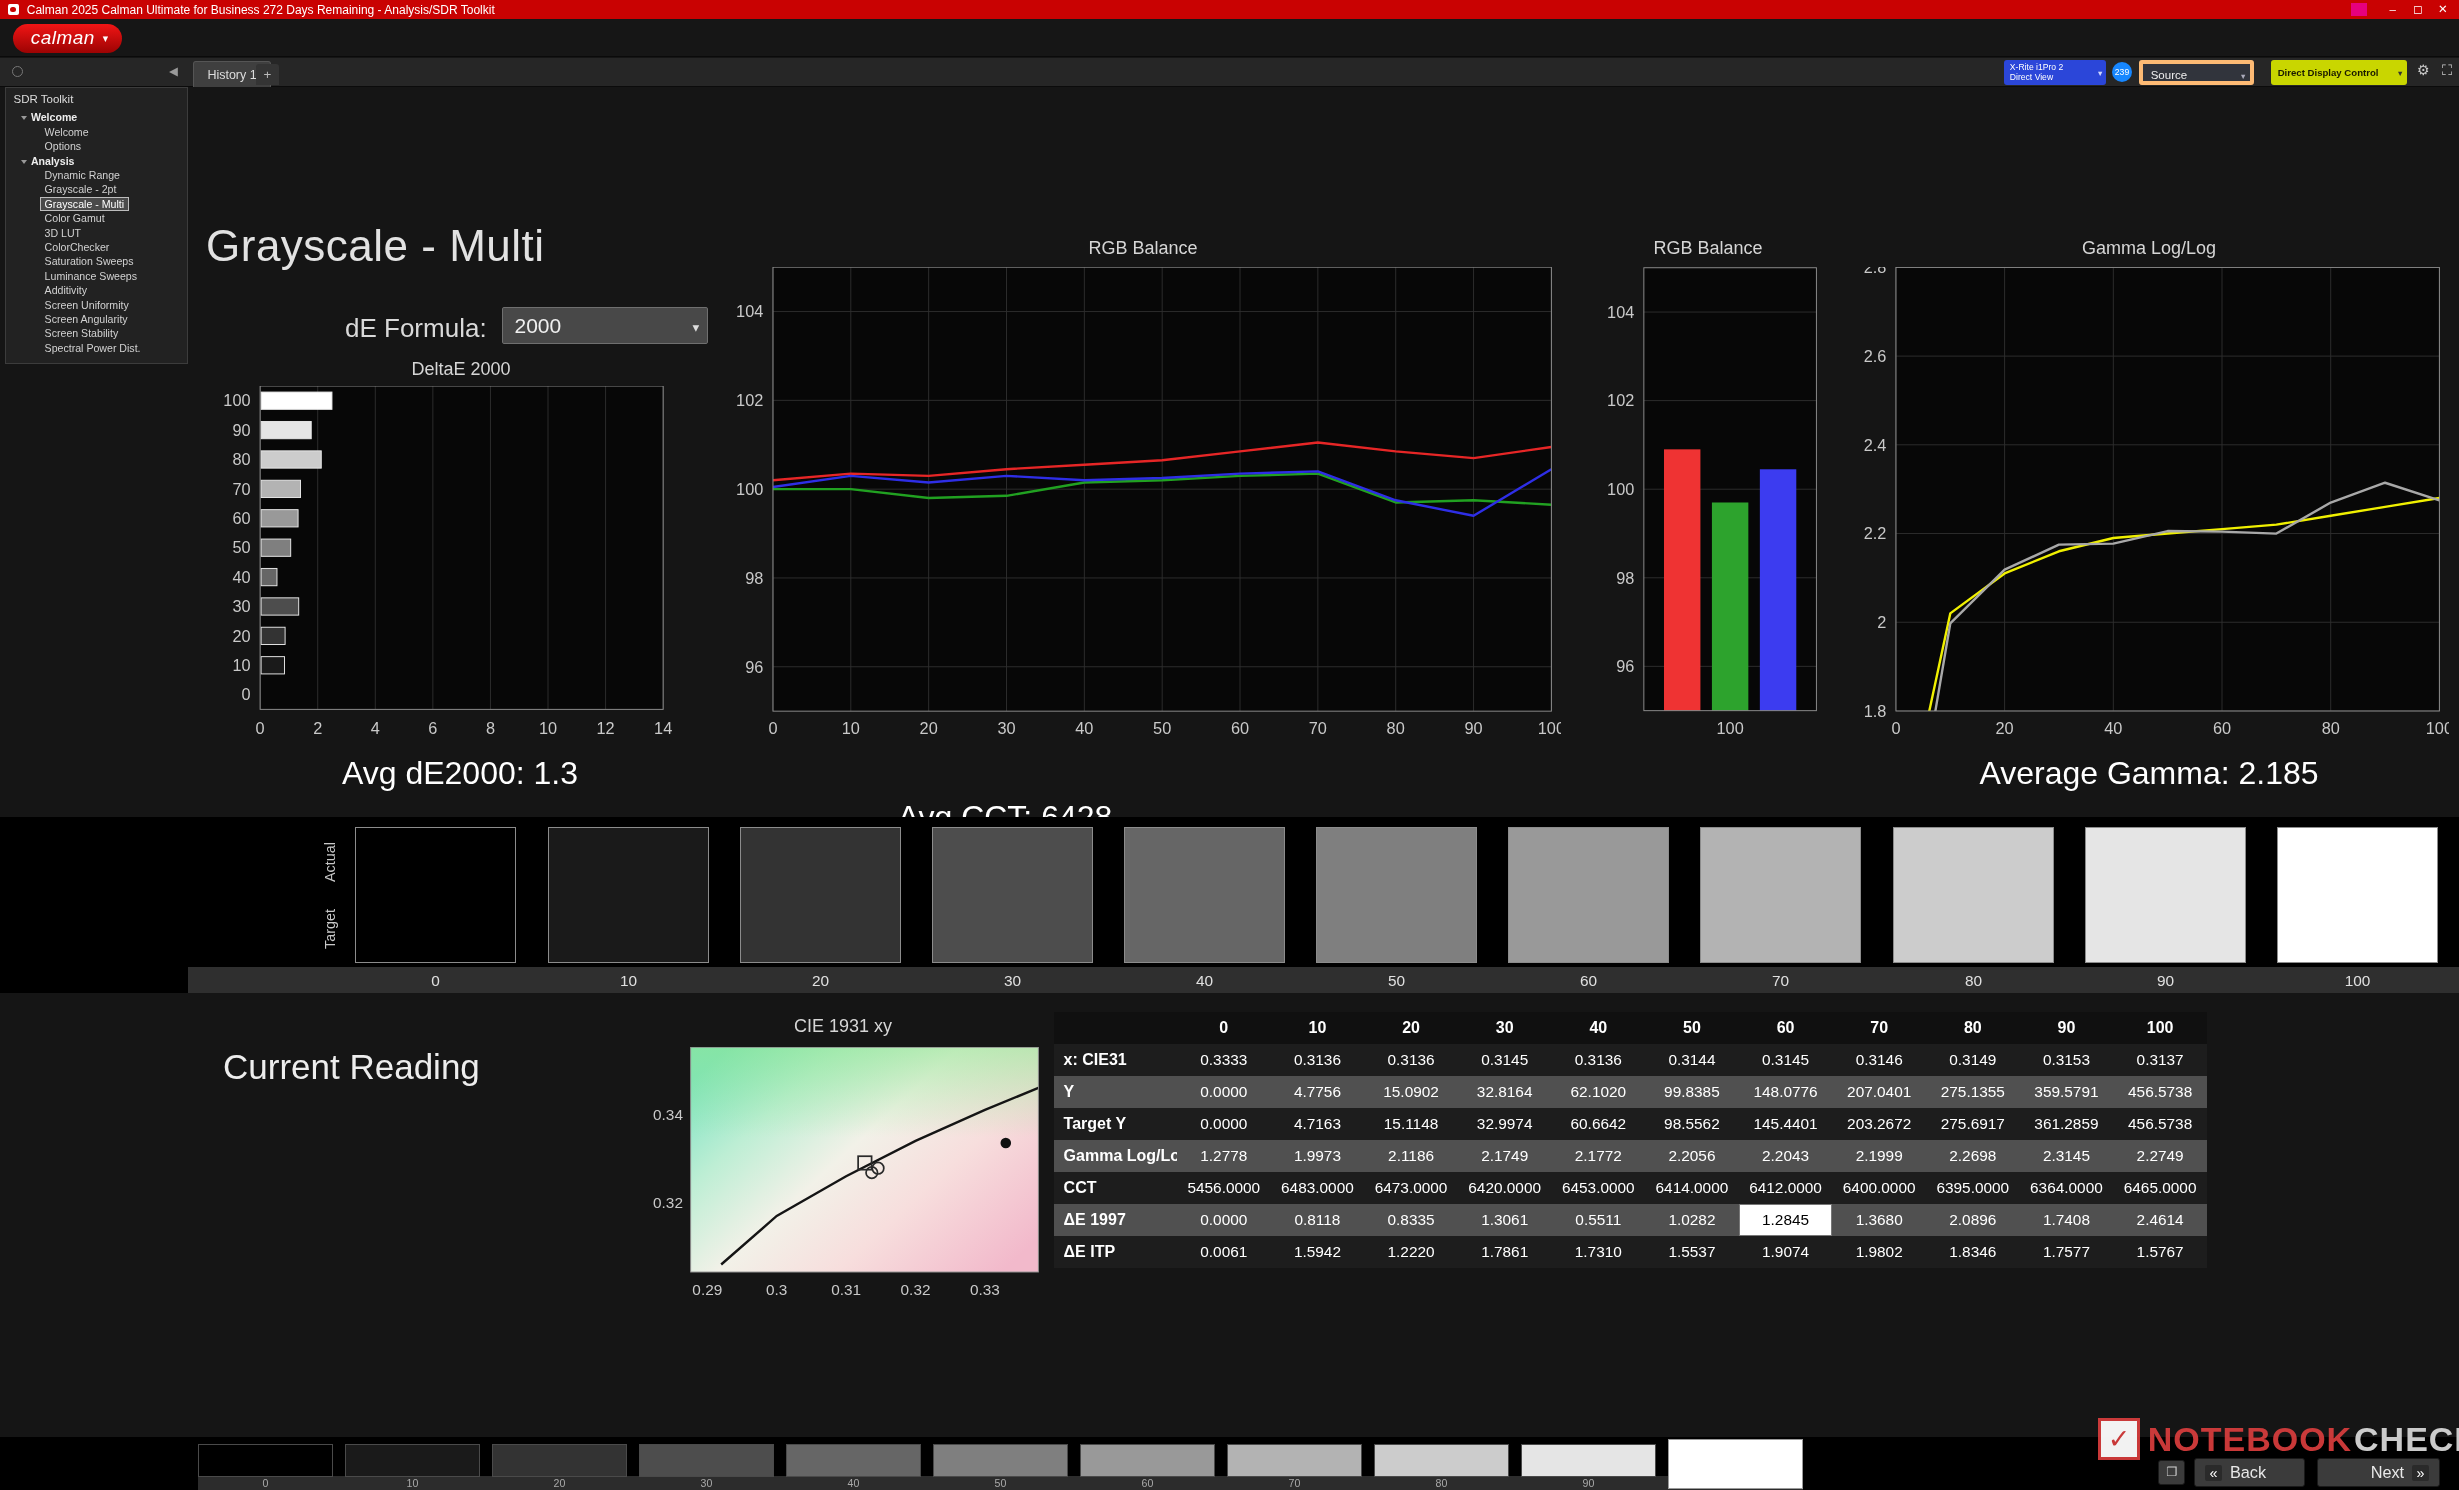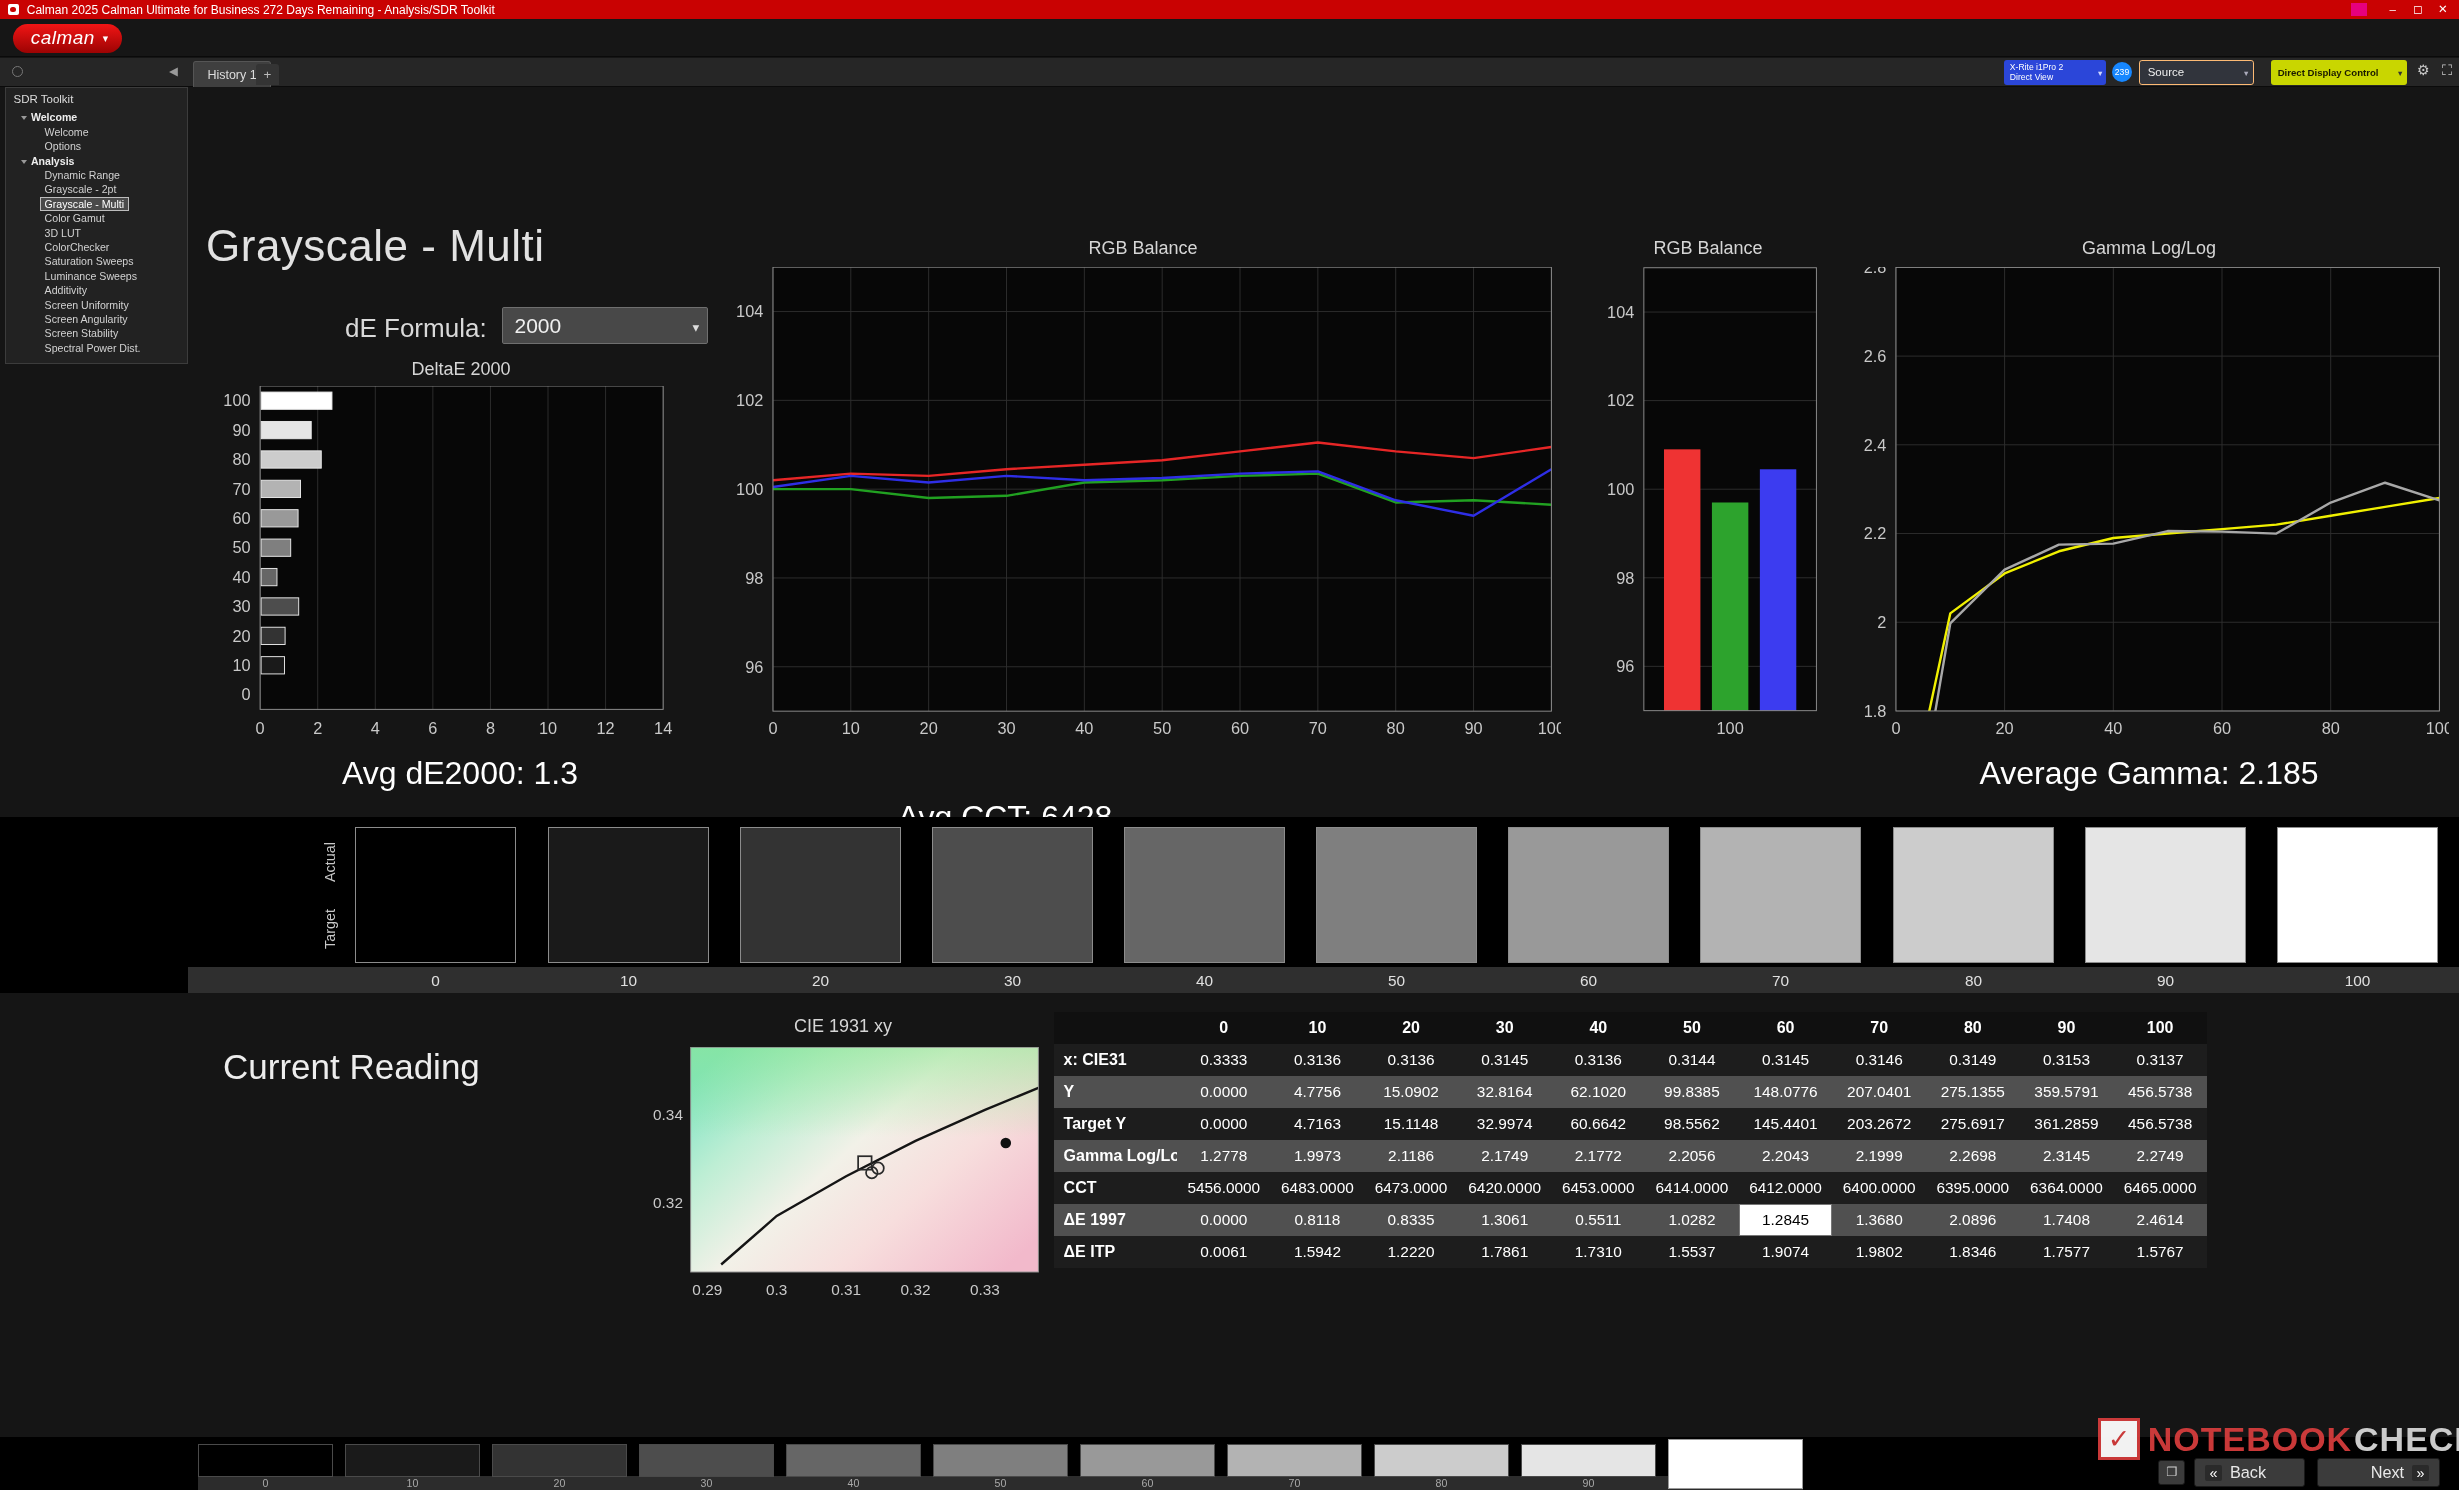--- a/index.html
+++ b/index.html
@@ -24,21 +24,21 @@
 
   
   .tabbar{position:absolute;left:0;top:58px;width:2459px;height:29px;background:#262626;border-bottom:1px solid #0b0b0b}
   .panel-dot{position:absolute;left:11.5px;top:7.7px;width:11.5px;height:11.5px;border:1px solid #777;border-radius:50%}
   .collapse-btn{position:absolute;left:169px;top:5.8px;font-size:11.5px;color:#9a9a9a}
   .tab-history{position:absolute;left:193px;top:2.9px;height:26px;line-height:26px;padding:0 13.4px;background:#3f3f3f;color:#ddd;font-size:12.5px;border-radius:2.9px 2.9px 0 0;border:1px solid #555;border-bottom:none}
   .tab-add{position:absolute;left:256px;top:5.8px;width:23px;height:21px;line-height:21px;text-align:center;background:#343434;color:#bbb;font-size:13.4px;border-radius:2.9px 2.9px 0 0}
   .meter-dd{position:absolute;left:2004px;top:1.9px;width:102px;height:25px;background:#2b46d9;border-radius:2.9px;color:#fff;font-size:8.6px;line-height:10.6px;padding:1.9px 13.4px 1.9px 5.8px}
   .meter-dd .chev{position:absolute;right:3.8px;top:8.6px;font-size:8.6px;color:#cfd6ff}
   .badge{position:absolute;left:2112px;top:3.8px;width:20px;height:20px;border-radius:50%;background:#1787ff;color:#fff;font-size:8.6px;line-height:20px;text-align:center}
-  .source-dd{position:absolute;left:2139px;top:1.9px;width:115px;height:25px;background:#31343c;border:1px solid #fdba74;border-radius:2.9px;color:#eee;font-size:11.5px;line-height:23px;padding-left:7.7px}
+  .source-dd{position:absolute;left:2139px;top:1.9px;width:115px;height:25px;background:#31343c;border:4px solid #fdba74;border-radius:2.9px;color:#eee;font-size:11.5px;line-height:23px;padding-left:7.7px}
   .source-dd .chev{position:absolute;right:4.8px;top:1px;font-size:8.6px;color:#aab}
   .ddc-dd{position:absolute;left:2271px;top:1.9px;width:136px;height:25px;background:#c9d600;border-radius:2.9px;color:#1a1a00;font-size:9.6px;line-height:25px;padding-left:6.7px;font-weight:bold}
   .ddc-dd .chev{position:absolute;right:4.8px;top:1px;font-size:8.6px;color:#333}
   .iconbtn{position:absolute;top:3.8px;font-size:14.4px;color:#c9c9c9}
 
   
   .sidebar{position:absolute;left:4.8px;top:87px;width:183px;height:277px;background:#222;border:1px solid #3c3c3c}
   .sidebar-header{font-size:11.5px;color:#ddd;padding:4.8px 7.7px}
   .tree-item{font-size:10.6px;line-height:12.5px;margin:1.9px 0;width:max-content;padding:0 3.8px;color:#d2d2d2;cursor:default}
   .tree-item.lvl0{margin-left:11.5px;font-weight:bold;color:#eee}

